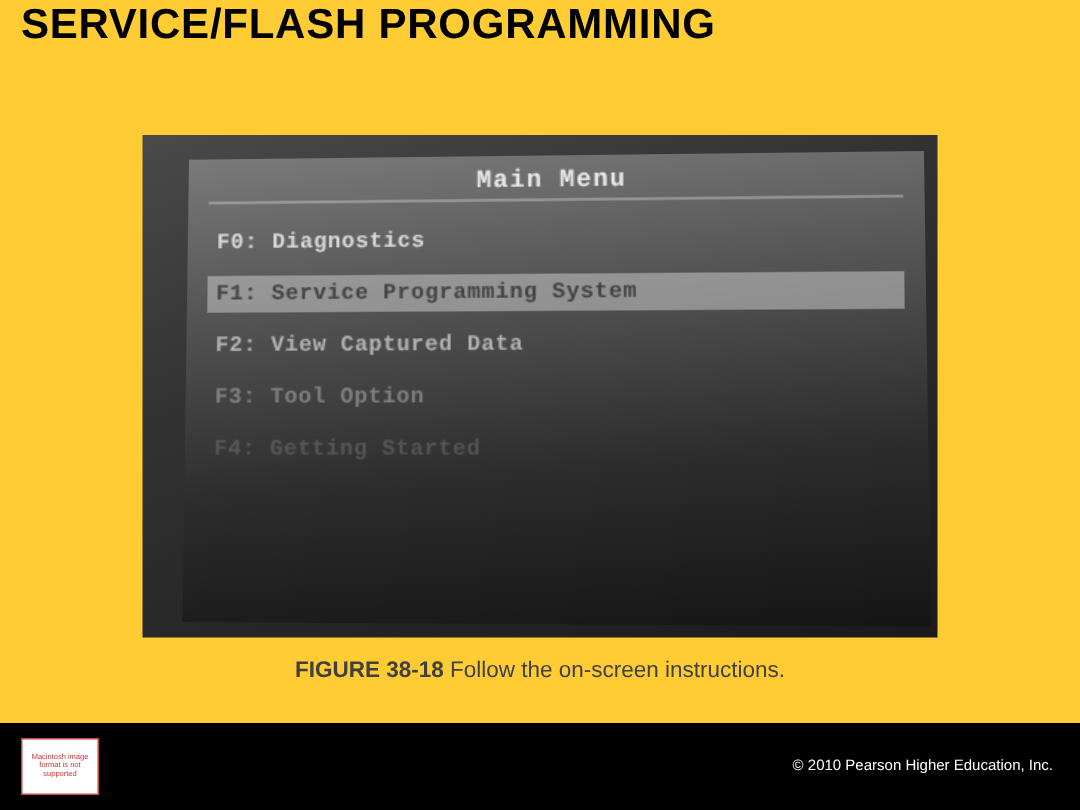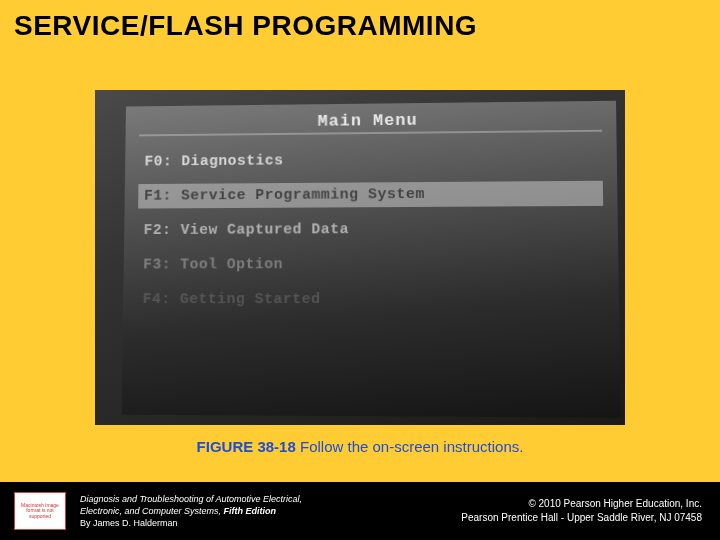--- a/index.html
+++ b/index.html
@@ -8,21 +8,21 @@
     height: 540px;
     background: #ffcc33;
     font-family: Arial, Helvetica, sans-serif;
     position: relative;
     overflow: hidden;
   }
   .title {
     font-size: 28px;
     font-weight: bold;
     color: #000;
-    padding: 10px 14px 0 14px;
+    padding: 0 14px 0 14px;
     letter-spacing: 0.5px;
   }
   .screen-photo {
     position: absolute;
     left: 95px;
     top: 90px;
     width: 530px;
     height: 335px;
     background: linear-gradient(160deg, #4a4a4a 0%, #333 35%, #1a1a1a 100%);
     overflow: hidden;
@@ -67,21 +67,21 @@
   .menu-line.fade2 { color: rgba(200,200,200,0.45); }
   .menu-line.fade3 { color: rgba(180,180,180,0.25); }
 
   .caption {
     position: absolute;
     top: 438px;
     left: 0;
     width: 100%;
     text-align: center;
     font-size: 15px;
-    color: #1d4ed8;
+    color: #404040;
   }
   .caption .fignum { font-weight: bold; }
 
   .footer {
     position: absolute;
     left: 0;
     bottom: 0;
     width: 100%;
     height: 58px;
     background: #000;
@@ -137,26 +137,16 @@
 </div>
 
 <div class="caption">
   <span class="fignum">FIGURE 38-18</span><span> Follow the on-screen instructions.</span>
 </div>
 
 <div class="footer">
   <div class="thumb">
     <span>Macintosh image format is not supported</span>
   </div>
-  <div class="book-info">
-    <div>
-      <span>Diagnosis and Troubleshooting of Automotive Electrical,</span>
-    </div>
-    <div>
-      <span>Electronic, and Computer Systems,</span><span class="edition"> Fifth Edition</span>
-    </div>
-    <div class="author">By James D. Halderman</div>
-  </div>
   <div class="copyright">
     <div>© 2010 Pearson Higher Education, Inc.</div>
-    <div>Pearson Prentice Hall - Upper Saddle River, NJ 07458</div>
   </div>
 </div>
 
 </body></html>

